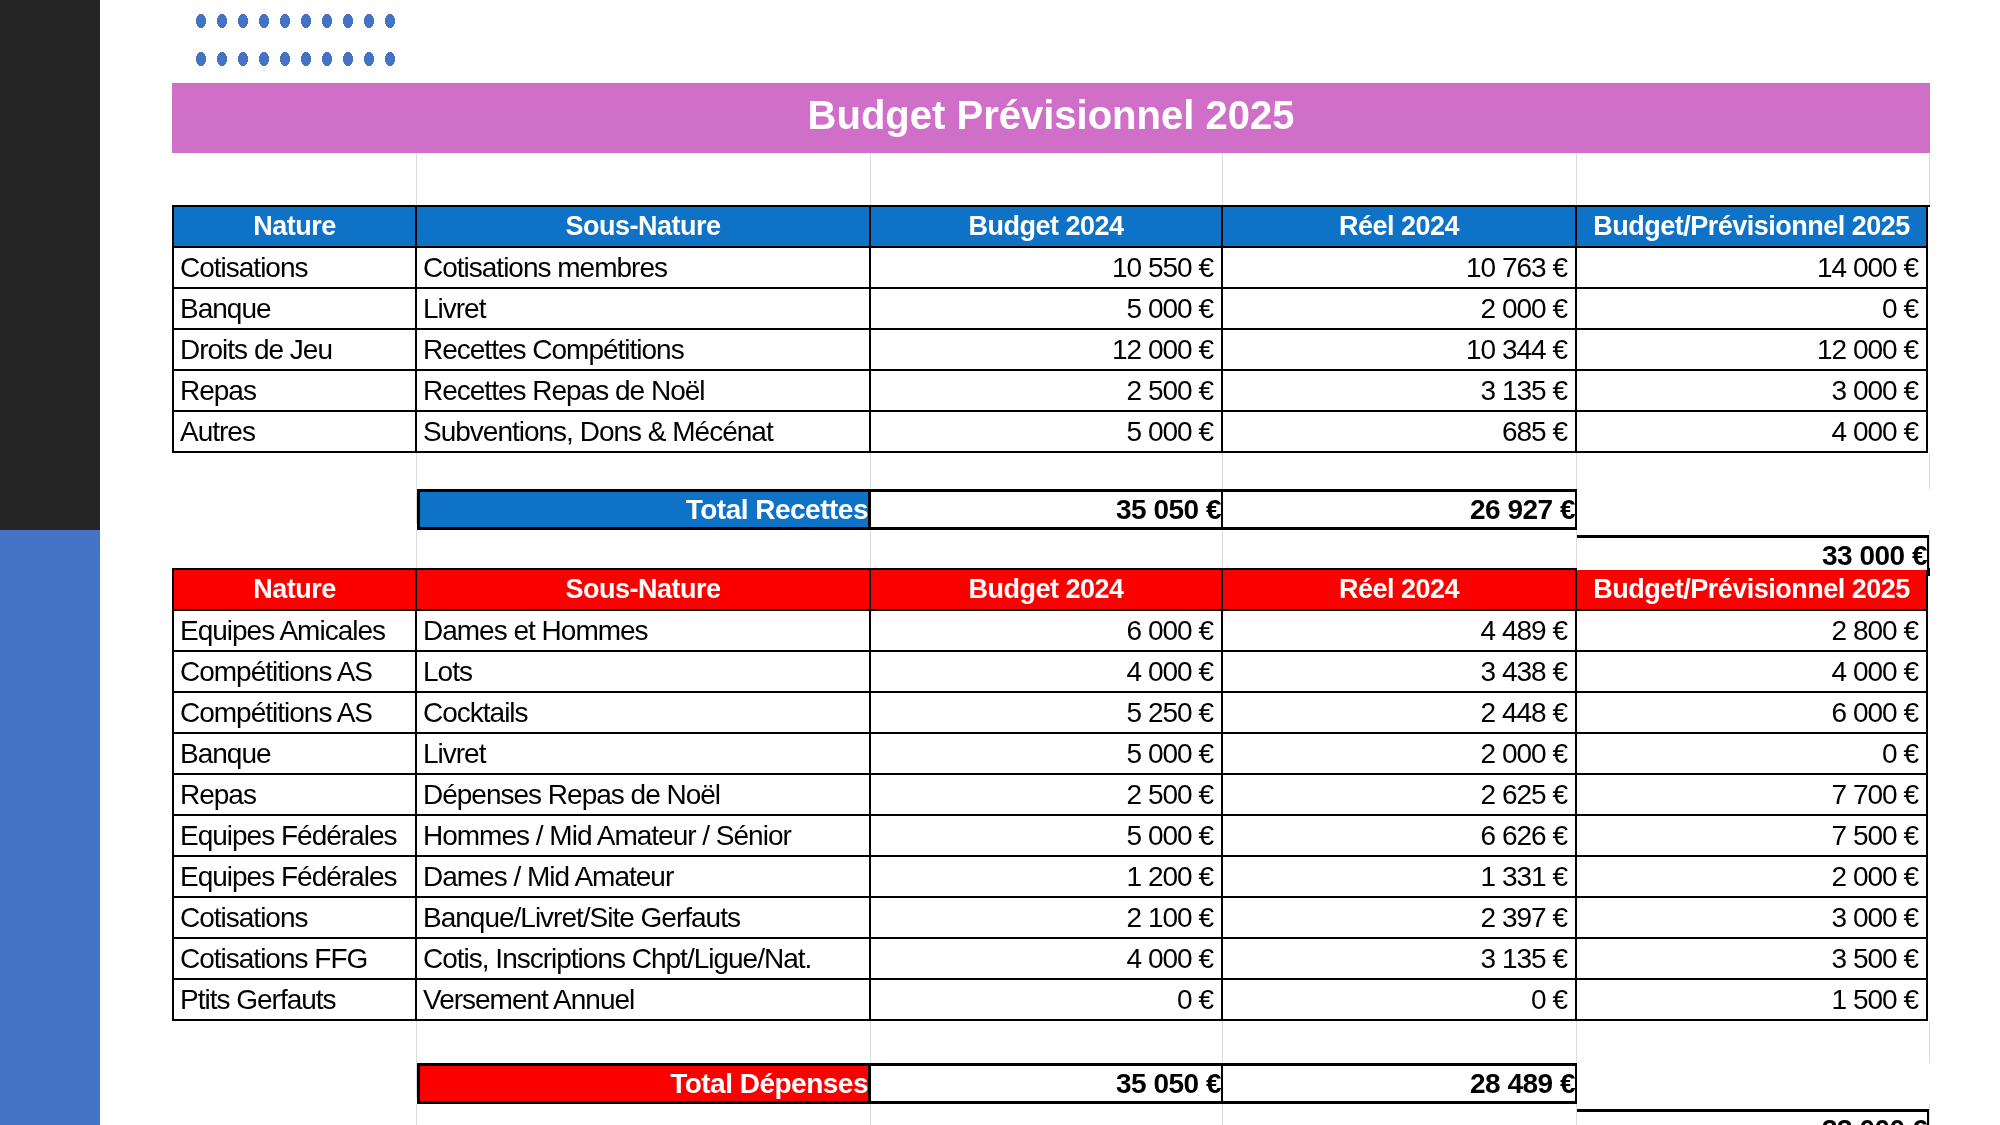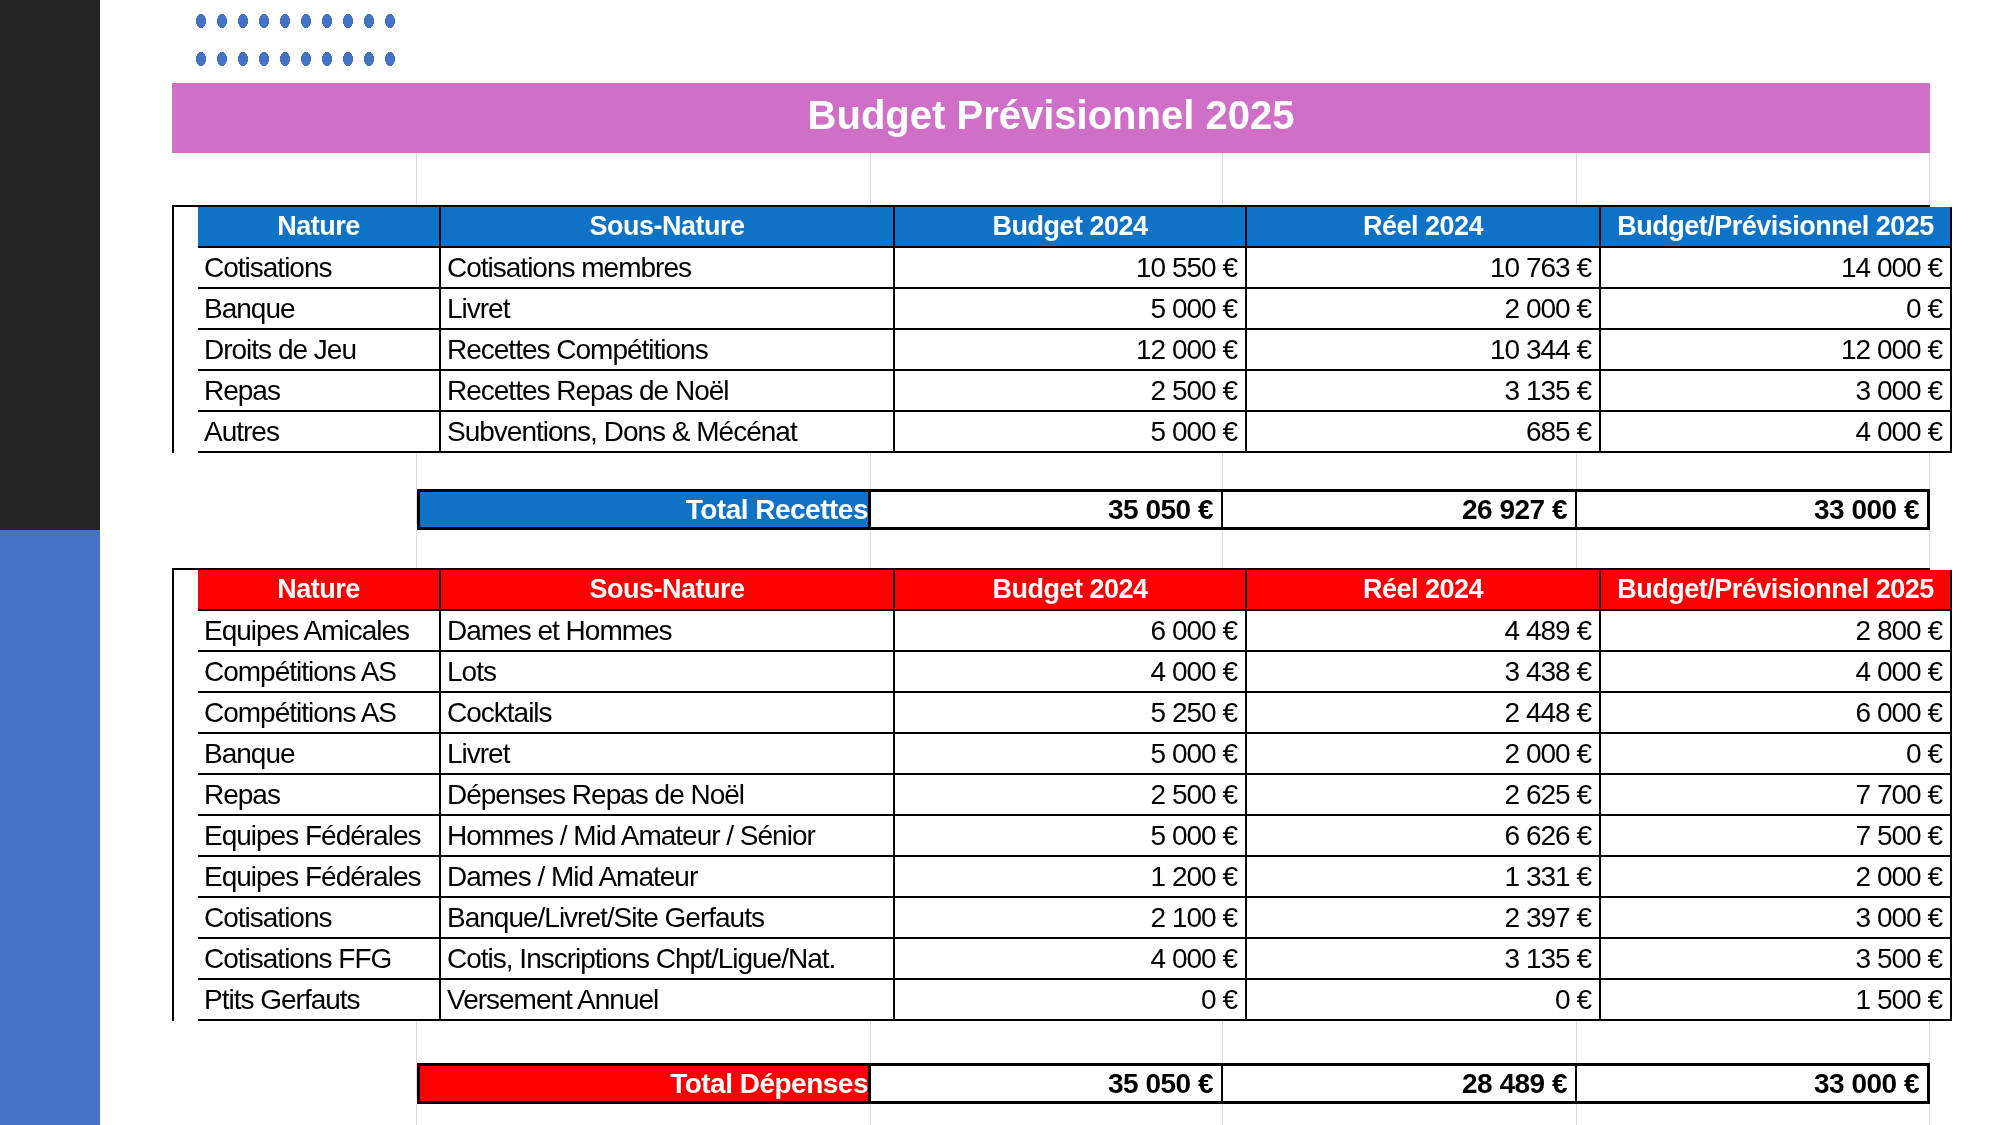--- a/index.html
+++ b/index.html
@@ -28,21 +28,21 @@
   
   .spacer{width:100%;}
   .spacer>div{border-right:1px solid #DCDCDC;}
   .sp-tall{height:52px;}
   .sp-a{height:36px;}
   .sp-b{height:38px;}
   .sp-c{height:42px;}
   .sp-end{height:29px;}
   
   .tbl{border-top:2px solid #000;border-left:2px solid #000;}
-  .tr{display:grid;grid-template-columns:243px 454px 352px 354px 351px;margin-left:24px;}
+  .tr{display:grid;grid-template-columns:243px 454px 352px 354px 351px;}
   .td,.th{
     height:39px;line-height:39px;border-right:2px solid #000;border-bottom:2px solid #000;
     white-space:nowrap;overflow:hidden;background:#fff;
     font-size:28px;letter-spacing:-1px;color:#000;padding:0 0 0 6px;
   }
   .th{
     font-weight:bold;color:#fff;text-align:center;padding:0 2px;
     font-size:27px;letter-spacing:-0.5px;
   }
   .blue .th{background:#0E72C6;}
@@ -54,23 +54,23 @@
   .t-empty{border-right:1px solid #DCDCDC;background:transparent;}
   .t-label{
     border:3px solid #000;color:#fff;font-weight:bold;text-align:right;
     font-size:28px;letter-spacing:-0.5px;
   }
   .t-label.blue-bg{background:#0E72C6;}
   .t-label.red-bg{background:#FC0000;}
   .t-num{
     background:#fff;border-top:3px solid #000;border-bottom:3px solid #000;
     border-right:2px solid #000;font-weight:bold;text-align:right;
-    font-size:28px;letter-spacing:-0.5px;padding-right:8px;
-  }
-  .t-num.last{border-right:3px solid #000;}
+    font-size:28px;letter-spacing:-0.5px;padding-right:0;
+  }
+  .t-num.last{border-right:3px solid #000;margin-top:46px;}
 </style>
 </head>
 <body>
 
 <div class="bar-black"></div>
 <div class="bar-blue"></div>
 <div class="dots"></div>
 
 <div class="content">
 

